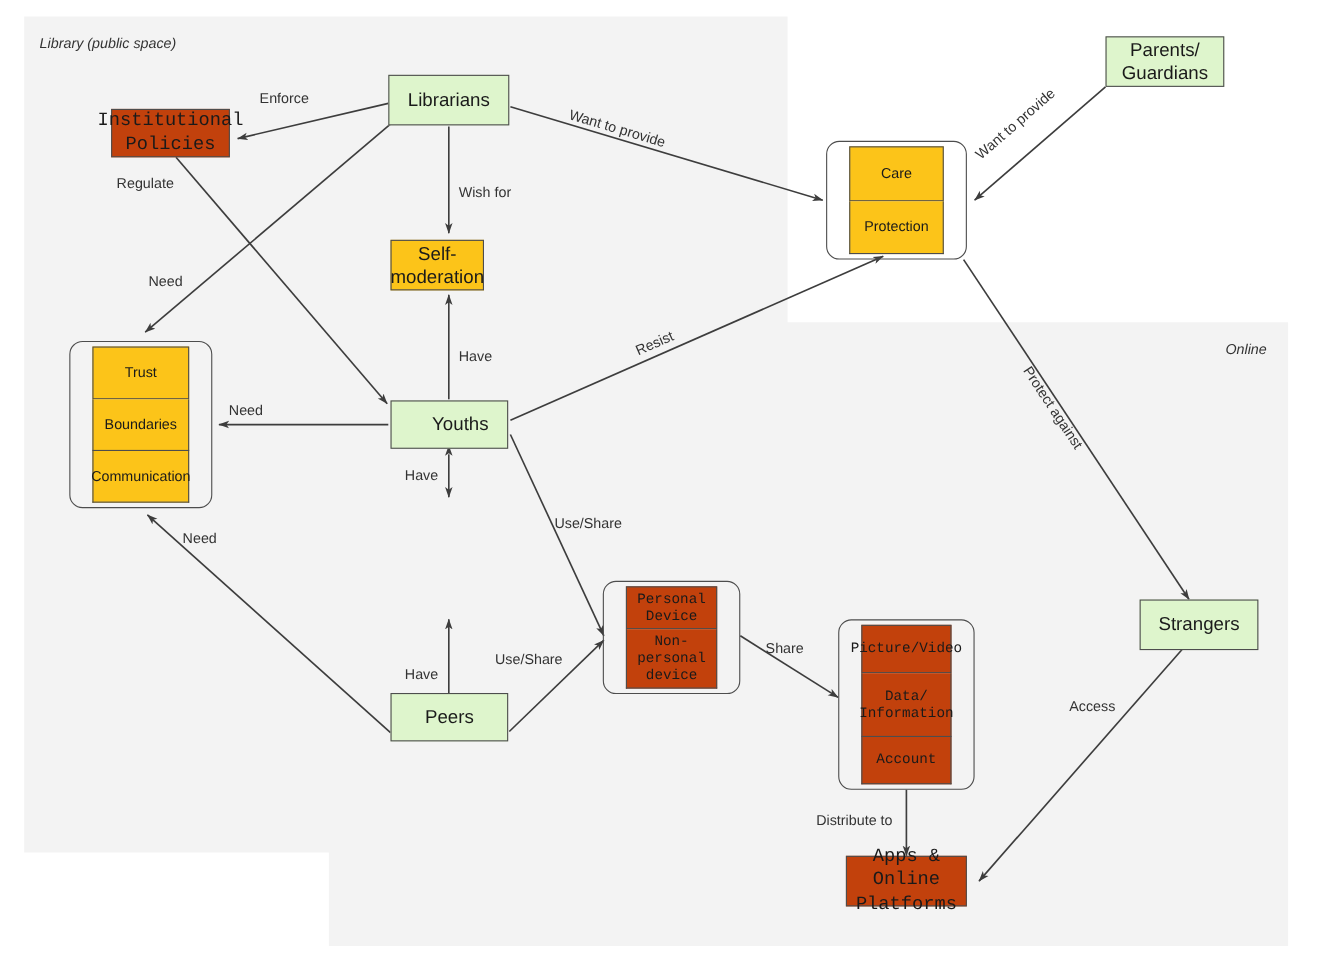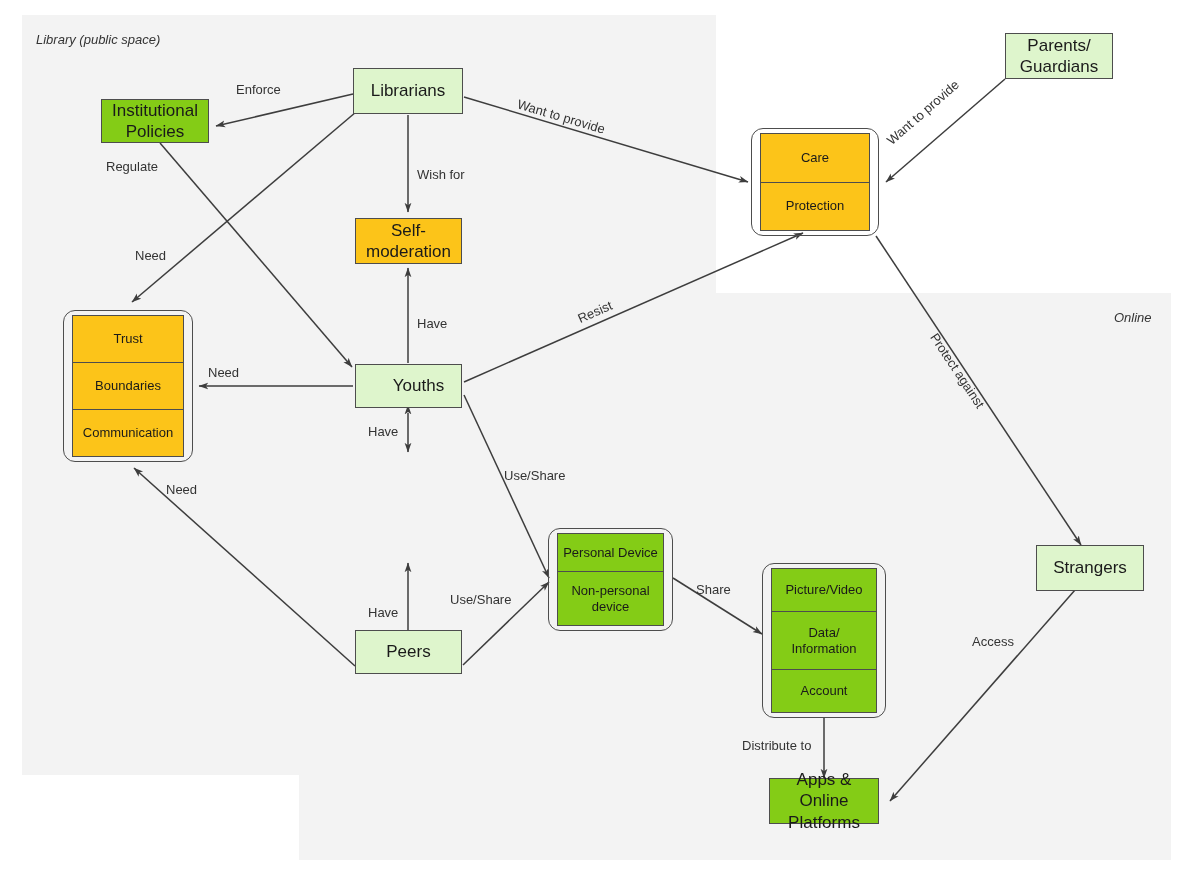--- a/index.html
+++ b/index.html
@@ -46,30 +46,30 @@
     display: flex;
     align-items: center;
     justify-content: center;
     text-align: center;
     font-size: 17px;
     color: #1a1a1a;
     line-height: 1.25;
     padding: 2px 4px;
   }
   .green { background: #DEF5CC; }
-  .blue  { background: #84cc16; }
+  .blue  { background: #c2410c; font-family: Liberation Mono, monospace; }
   .orange{ background: #FCC419; }
   
   .stack {
     position: absolute;
     box-sizing: border-box;
     border: 1.6px solid #4d4d4d;
     border-radius: 12px;
     background: transparent;
-    padding: 4px 8px;
+    padding: 4px 20px;
     display: flex;
     flex-direction: column;
   }
   .stack .cell {
     flex: 1 1 auto;
     box-sizing: border-box;
     border: 1.6px solid #4d4d4d;
     display: flex;
     align-items: center;
     justify-content: center;
@@ -174,21 +174,21 @@
 
   <div class="node green" style="left:353px; top:68px; width:110px; height:46px;">
     <span style="white-space:pre-line;">Librarians</span>
   </div>
 
   <div class="node green" style="left:1005px; top:33px; width:108px; height:46px;">
     <span style="white-space:pre-line;">Parents/
 Guardians</span>
   </div>
 
-  <div class="node orange" style="left:355px; top:218px; width:107px; height:46px;">
+  <div class="node orange" style="left:355px; top:218px; width:85px; height:46px;">
     <span style="white-space:pre-line;">Self-moderation</span>
   </div>
 
   <div class="node green" style="left:355px; top:364px; width:107px; height:44px;padding-left:24px;">
     <span style="white-space:pre-line;">Youths</span>
   </div>
 
   <div class="node green" style="left:355px; top:630px; width:107px; height:44px;">
     <span style="white-space:pre-line;">Peers</span>
   </div>

